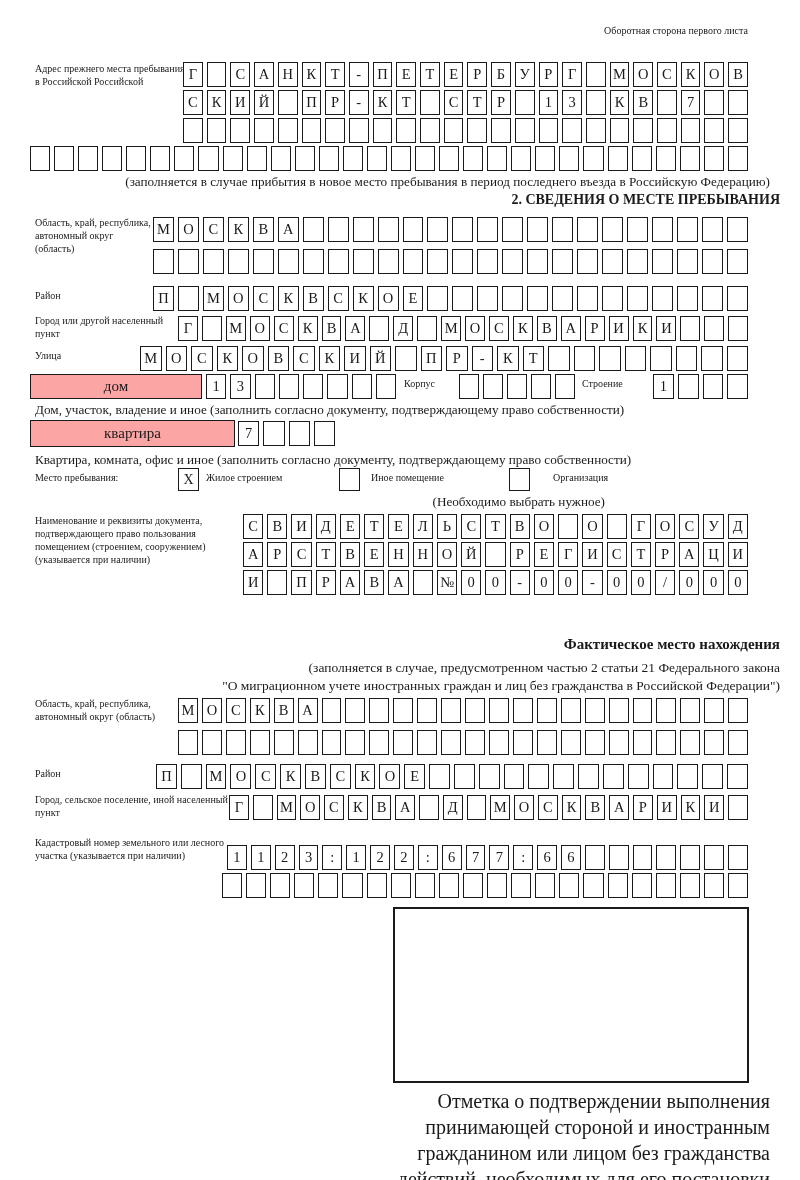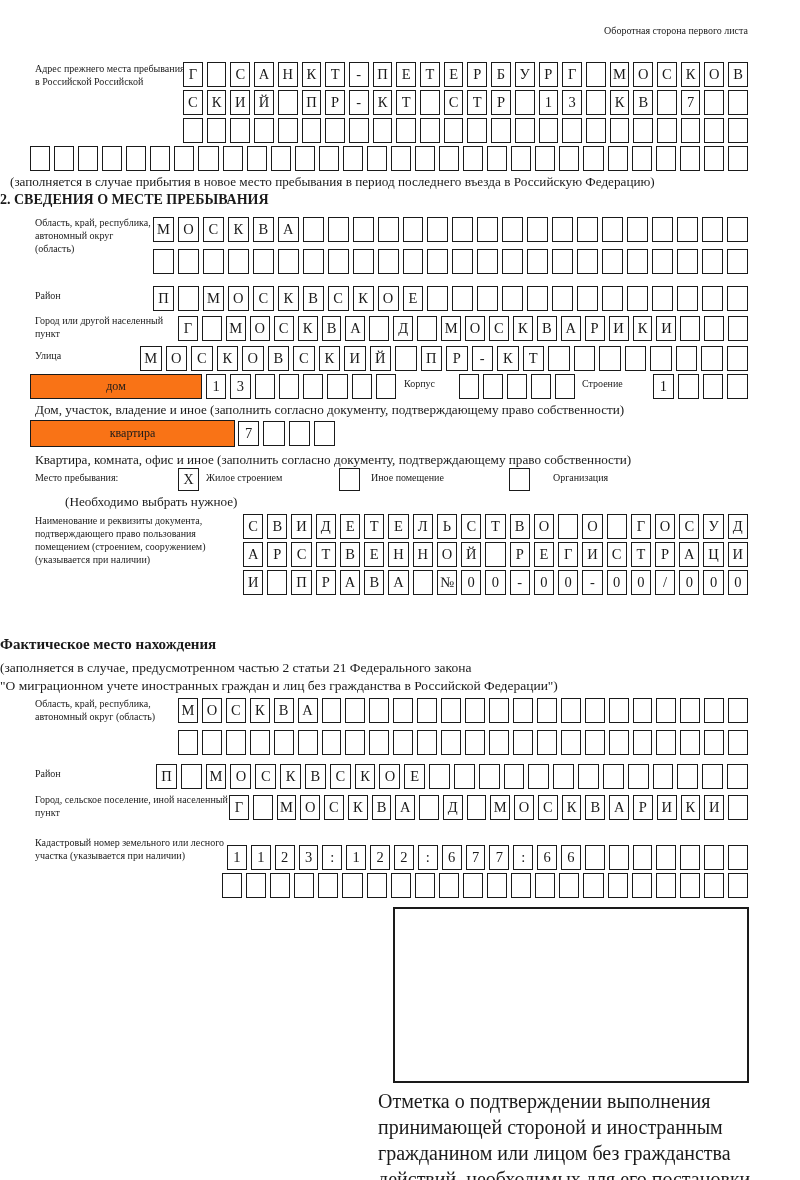--- a/index.html
+++ b/index.html
@@ -6,31 +6,31 @@
   html,body { background:#ffffff; }
   body {
     width:800px; height:1180px; position:relative;
     font-family:"Liberation Serif", serif; color:#1a1a1a;
     overflow:hidden;
   }
   .abs { position:absolute; }
   .lbl { font-size:10px; line-height:1.3; }
   .cap { font-size:13.2px; line-height:1.25; }
   .title { font-size:14px; font-weight:bold; }
-  .center { text-align:left; }
+  .center { text-align:right; }
   .right { text-align:right; }
   .boxrow { display:flex; gap:4px; height:25px; }
   .cell {
     flex:1; height:25px; border:1.6px solid #1a1a1a;
     display:flex; align-items:center; justify-content:center;
     font-size:14.5px; background:#fff;
   }
   .widebox {
-    border:1.6px solid #1a1a1a; height:25px; background:#f97316;
-    display:flex; align-items:center; justify-content:center; font-size:12px;
+    border:1.6px solid #1a1a1a; height:25px; background:#fca5a5;
+    display:flex; align-items:center; justify-content:center; font-size:15px;
   }
   .cbox {
     width:21px; height:23px; border:1.6px solid #1a1a1a; background:#fff;
     display:flex; align-items:center; justify-content:center; font-size:14px;
   }
   .stampbox { border:2px solid #1a1a1a; background:#fff; }
 </style>
 </head>
 <body>
 

